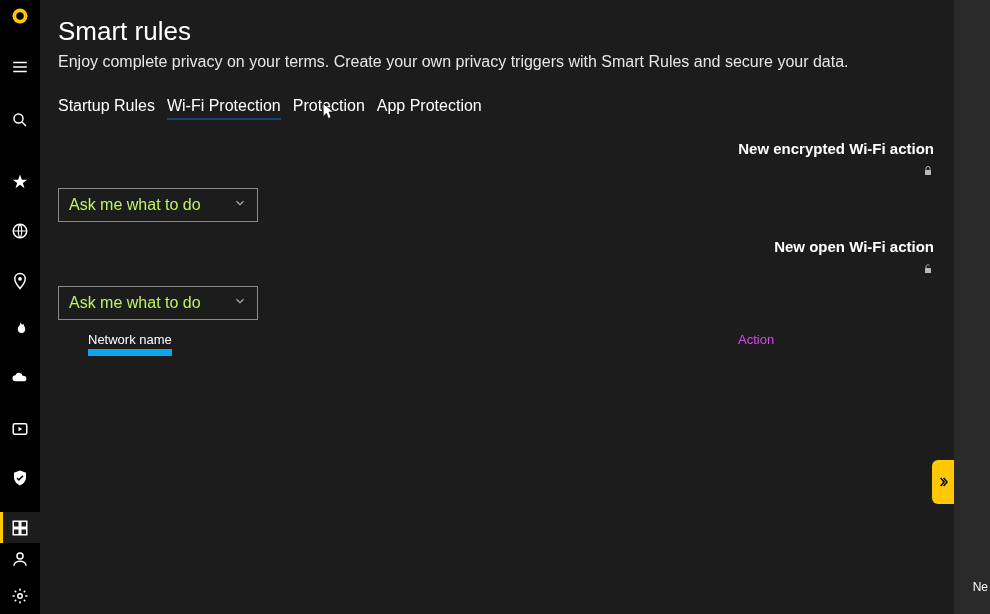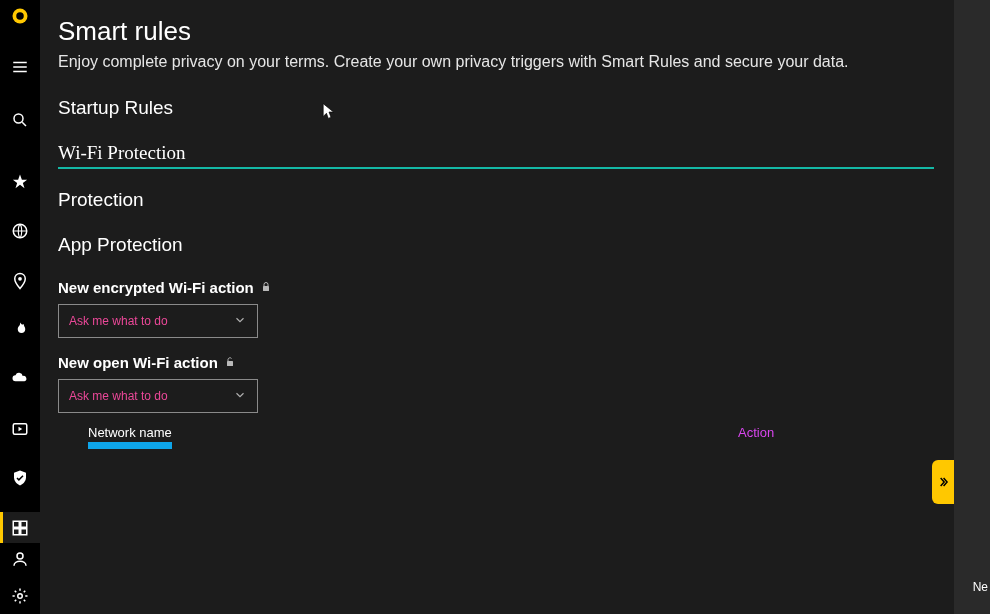--- a/index.html
+++ b/index.html
@@ -11,28 +11,28 @@
   .sidebar .logo { width: 40px; height: 40px; display:flex; align-items:center; justify-content:center; }
   .side-icon { width: 40px; height: 40px; display:flex; align-items:center; justify-content:center; color:#fff; }
   .side-icon.active { background:#1c1c1c; border-left:3px solid #ffc800; padding-right:3px; }
   .side-spacer { flex:1; }
   .sidebar svg { width:18px; height:18px; fill:#fff; }
 
   
   .main { flex:1; background:#1c1c1c; position:relative; padding: 16px 20px 0 18px; }
   .title { font-size: 26px; font-weight: 400; margin-top: 0; }
   .subtitle { font-size: 16px; color:#e6e6e6; margin-top:6px; }
-  .tabs { display:flex; gap:20px; margin-top:26px; font-size:19px;flex-direction:column; }
+  .tabs { display:flex; gap:12px; margin-top:26px; font-size:16px; }
   .tab { color:#fff; cursor:pointer; padding-bottom:3px; }
-  .tab.active { border-bottom:2px solid #14b8a6;font-family:Liberation Serif, serif; }
-
-  .section-label { font-size:15px; font-weight:600; margin-top:20px; display:flex; align-items:flex-start; gap:6px; }
+  .tab.active { border-bottom:2px solid #0c4a6e; }
+
+  .section-label { font-size:15px; font-weight:600; margin-top:20px; display:flex; align-items:flex-end; gap:6px;flex-direction:column; }
   .lock-icon svg { width:12px; height:12px; fill:#b9b9b9; }
 
-  .select { width:200px; height:34px; border:1px solid #8a8a8a; background:transparent; margin-top:8px; display:flex; align-items:center; justify-content:space-between; padding:0 10px; font-size:12px; color:#ec4899; cursor:pointer; }
+  .select { width:200px; height:34px; border:1px solid #8a8a8a; background:transparent; margin-top:8px; display:flex; align-items:center; justify-content:space-between; padding:0 10px; font-size:16px; color:#bef264; cursor:pointer; }
   .chevron svg { width:14px; height:14px; stroke:#b0b0b0; fill:none; stroke-width:2; }
 
   .table-heading { margin-top:22px; font-size:15px; font-weight:600; }
   .table-row-head { display:flex; margin-top:12px; font-size:13px; }
   .col-network { margin-left:30px; color:#fff; border-bottom:7px solid #0ea5e9; padding-bottom:2px; cursor:pointer; }
   .col-action { position:absolute; left:698px; color:#d946ef; }
 
   
   .bump { position:absolute; right:0; top:460px; width:22px; height:44px; background:#ffc800; border-radius:6px 0 0 6px; display:flex; align-items:center; justify-content:center; cursor:pointer; }
   .bump svg { width:14px; height:14px; stroke:#000; fill:none; stroke-width:2.5; }

